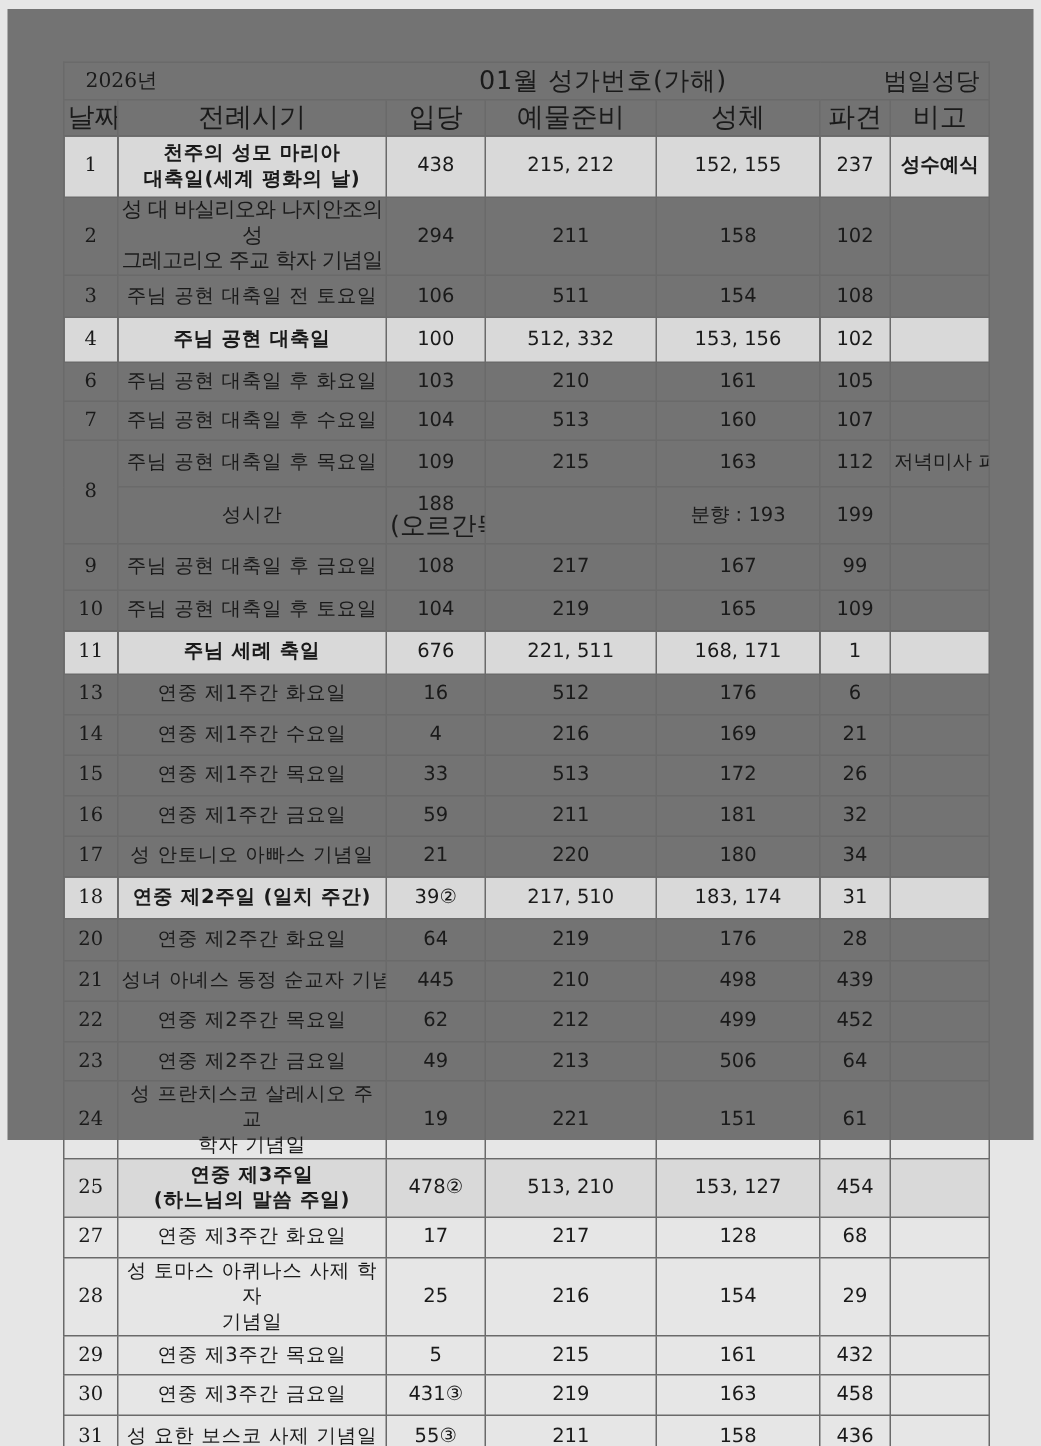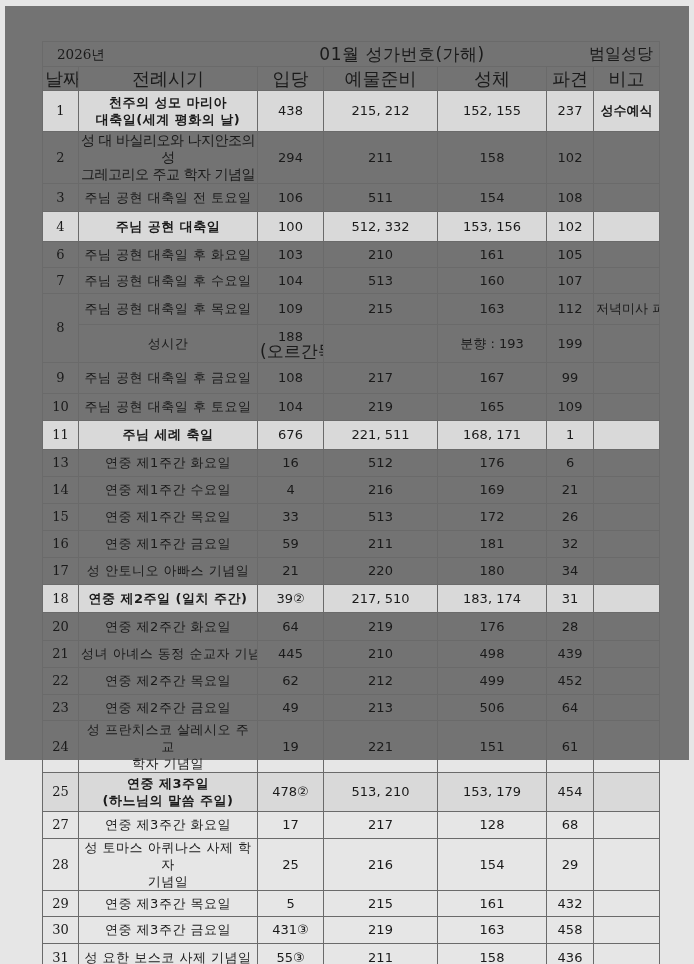--- a/index.html
+++ b/index.html
@@ -303,21 +303,21 @@
           <td class="note"></td>
         </tr>
         <tr class="hl" style="height: 39px;">
           <td class="date">25</td>
           <td class="lit wrap">
             <div>연중 제3주일</div>
             <div>(하느님의 말씀 주일)</div>
           </td>
           <td class="num"><span>478②</span></td>
           <td class="num">513, 210</td>
-          <td class="num">153, 179</td>
+          <td class="num">153, 127</td>
           <td class="num">454</td>
           <td class="note"></td>
         </tr>
         <tr style="height: 27px;">
           <td class="date">27</td>
           <td class="lit">
             <div>연중 제3주간 화요일</div>
           </td>
           <td class="num"><span>17</span></td>
           <td class="num">217</td>

